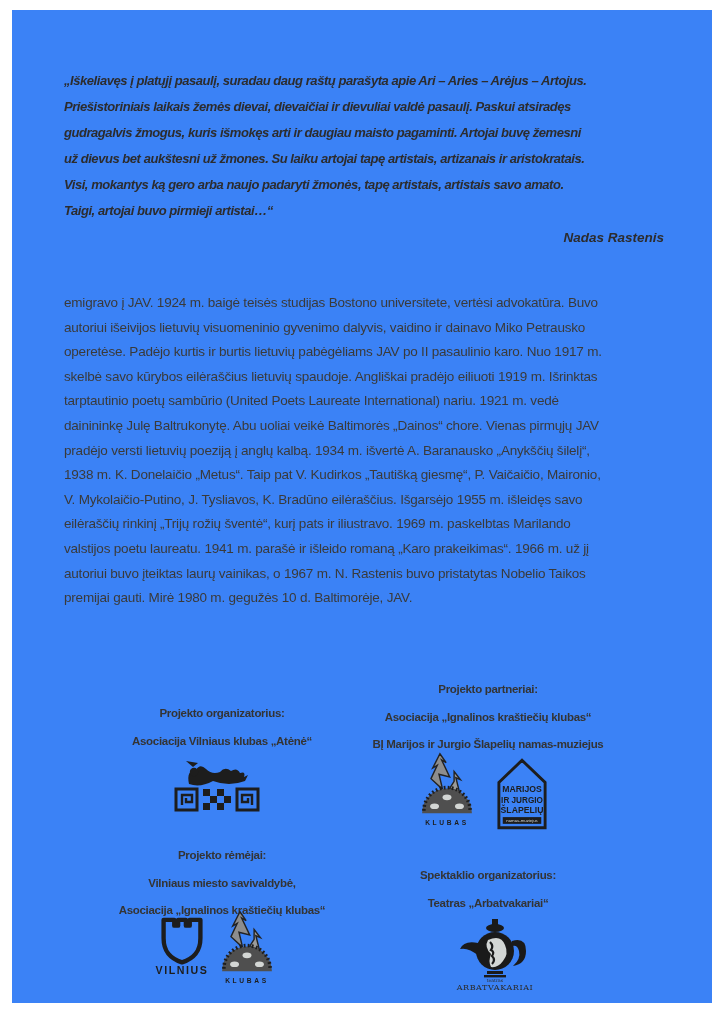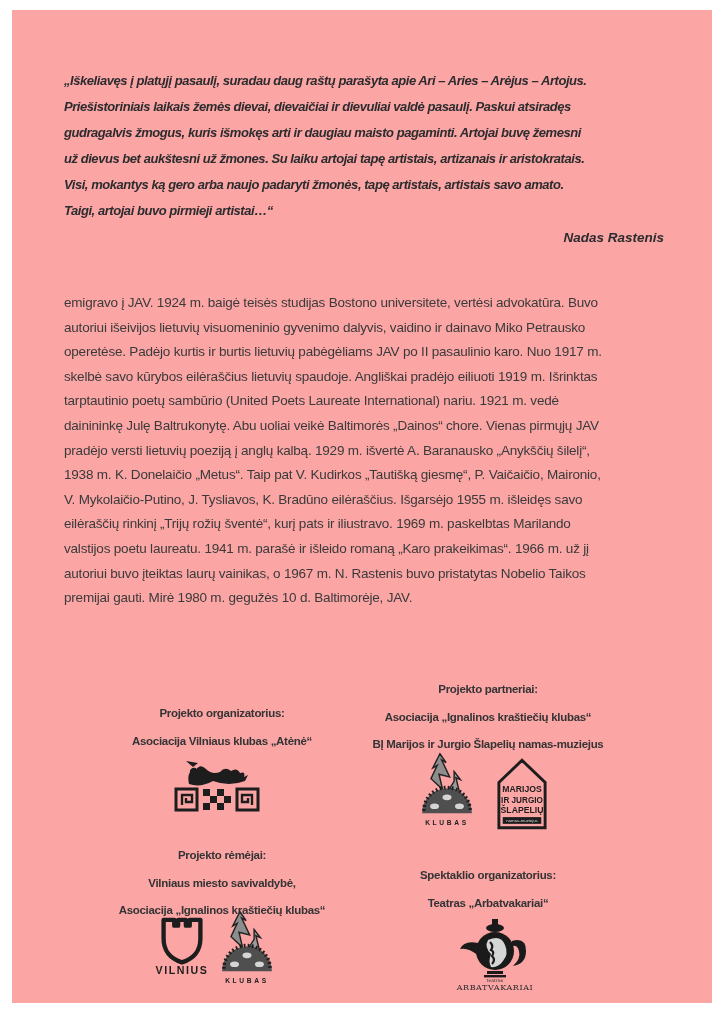--- a/index.html
+++ b/index.html
@@ -7,21 +7,21 @@
     position: relative;
     width: 724px; height: 1024px;
     background: #ffffff;
     font-family: "Liberation Sans", sans-serif;
     overflow: hidden;
   }
   .panel {
     position: absolute;
     left: 12px; top: 10px;
     width: 700px; height: 993px;
-    background: #fca5a5;
+    background: #3b82f6;
   }
   
   .quote {
     position: absolute;
     left: 52px; top: 58px;
     width: 600px;
     color: #2c2c2e;
   }
   .quote-line {
     font-style: italic;
@@ -90,21 +90,21 @@
       <div class="quote-attribution">Nadas Rastenis</div>
     </div>
 
     <div class="bio">
       <div class="bio-line">emigravo į JAV. 1924 m. baigė teisės studijas Bostono universitete, vertėsi advokatūra. Buvo</div>
       <div class="bio-line">autoriui išeivijos lietuvių visuomeninio gyvenimo dalyvis, vaidino ir dainavo Miko Petrausko</div>
       <div class="bio-line">operetėse. Padėjo kurtis ir burtis lietuvių pabėgėliams JAV po II pasaulinio karo. Nuo 1917 m.</div>
       <div class="bio-line">skelbė savo kūrybos eilėraščius lietuvių spaudoje. Angliškai pradėjo eiliuoti 1919 m. Išrinktas</div>
       <div class="bio-line">tarptautinio poetų sambūrio (United Poets Laureate International) nariu. 1921 m. vedė</div>
       <div class="bio-line">dainininkę Julę Baltrukonytę. Abu uoliai veikė Baltimorės „Dainos“ chore. Vienas pirmųjų JAV</div>
-      <div class="bio-line">pradėjo versti lietuvių poeziją į anglų kalbą. 1929 m. išvertė A. Baranausko „Anykščių šilelį“,</div>
+      <div class="bio-line">pradėjo versti lietuvių poeziją į anglų kalbą. 1934 m. išvertė A. Baranausko „Anykščių šilelį“,</div>
       <div class="bio-line">1938 m. K. Donelaičio „Metus“. Taip pat V. Kudirkos „Tautišką giesmę“, P. Vaičaičio, Maironio,</div>
       <div class="bio-line">V. Mykolaičio-Putino, J. Tysliavos, K. Bradūno eilėraščius. Išgarsėjo 1955 m. išleidęs savo</div>
       <div class="bio-line">eilėraščių rinkinį „Trijų rožių šventė“, kurį pats ir iliustravo. 1969 m. paskelbtas Marilando</div>
       <div class="bio-line">valstijos poetu laureatu. 1941 m. parašė ir išleido romaną „Karo prakeikimas“. 1966 m. už jį</div>
       <div class="bio-line">autoriui buvo įteiktas laurų vainikas, o 1967 m. N. Rastenis buvo pristatytas Nobelio Taikos</div>
       <div class="bio-line">premijai gauti. Mirė 1980 m. gegužės 10 d. Baltimorėje, JAV.</div>
     </div>
 
     <div class="credit" style="left:60px; top:690px; width:300px;">
       <div class="c-line">Projekto organizatorius:</div>

